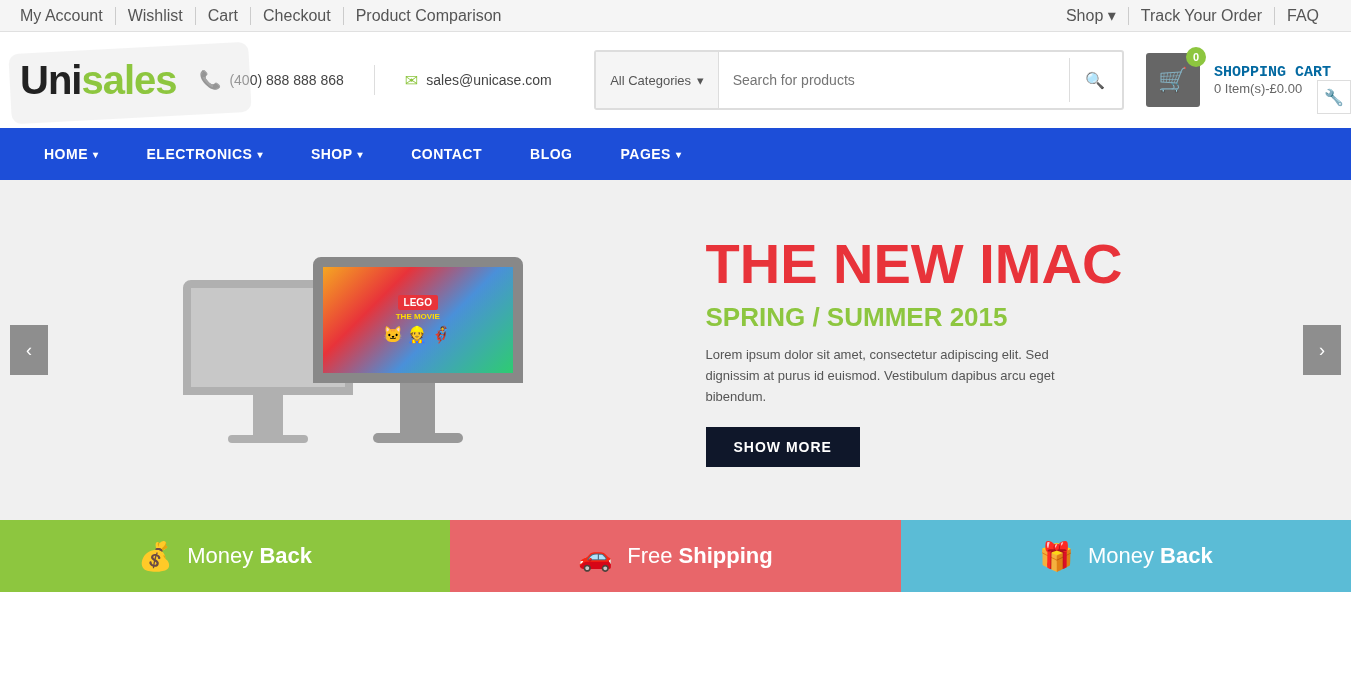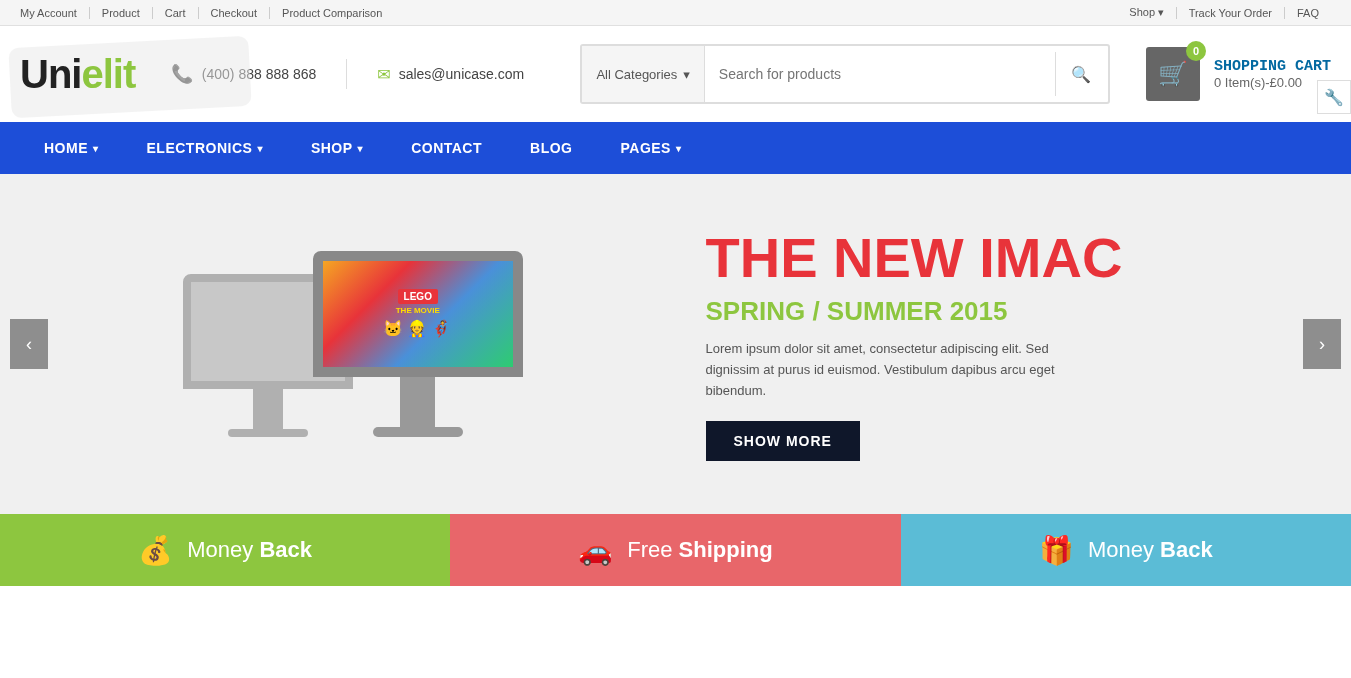--- a/index.html
+++ b/index.html
@@ -17,21 +17,21 @@
     .top-bar-left, .top-bar-right {
       display: flex;
       align-items: center;
       gap: 0;
     }
     .top-bar-item {
       color: #555;
       text-decoration: none;
       padding: 0 12px;
       border-right: 1px solid #ccc;
-      font-size: 11px;
+      font-size: 16px;
       cursor: pointer;
     }
     .top-bar-item:first-child { padding-left: 0; }
     .top-bar-item:last-child { border-right: none; }
     .top-bar-right .top-bar-item { border-right: none; border-left: 1px solid #ccc; }
     .top-bar-right .top-bar-item:first-child { border-left: none; }
 
     
     .header {
       padding: 18px 20px;
@@ -369,37 +369,37 @@
     .banner-icon { font-size: 28px; }
     .banner-label-light { font-weight: 300; }
     .banner-label-bold { font-weight: 700; }
   </style>
 </head>
 <body>
 
 <div class="top-bar">
   <div class="top-bar-left">
     <a class="top-bar-item">My Account</a>
-    <a class="top-bar-item">Product</a>
+    <a class="top-bar-item">Wishlist</a>
     <a class="top-bar-item">Cart</a>
     <a class="top-bar-item">Checkout</a>
     <a class="top-bar-item">Product Comparison</a>
   </div>
   <div class="top-bar-right">
     <a class="top-bar-item">Shop ▾</a>
     <a class="top-bar-item">Track Your Order</a>
     <a class="top-bar-item">FAQ</a>
   </div>
 </div>
 
 <div class="header">
   <div class="logo">
     <div class="logo-bg"></div>
     <span class="logo-text">
-      <span class="logo-uni">Uni</span><span class="logo-case">elit</span>
+      <span class="logo-uni">Uni</span><span class="logo-case">sales</span>
     </span>
   </div>
 
   <div class="header-contact">
     <div class="contact-item">
       <span class="phone-icon">📞</span>
       <span>(400) 888 888 868</span>
     </div>
     <div style="width:1px;height:30px;background:#ddd;"></div>
     <div class="contact-item">

